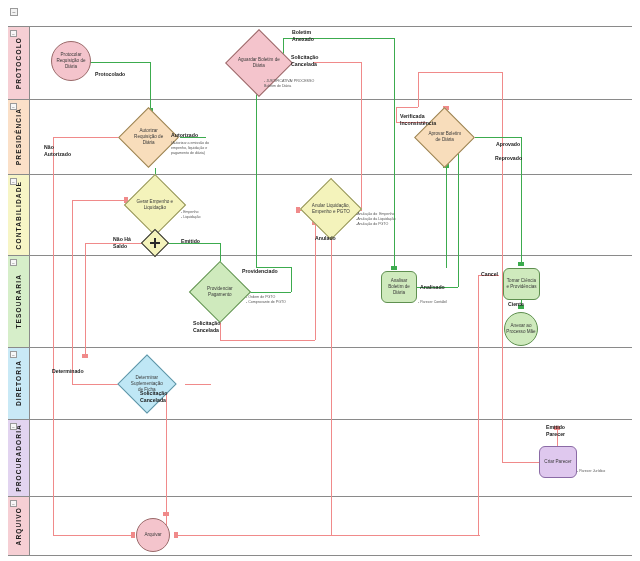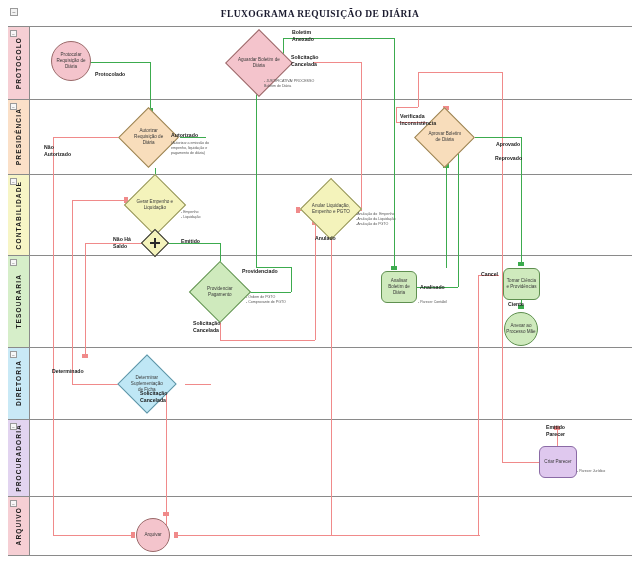--- a/index.html
+++ b/index.html
@@ -59,21 +59,20 @@
 </style>
 </head>
 <body>
 
 <div id="page">
 
   <div class="frame"></div>
 
   <div class="title-band">
     <div class="pool-handle">−</div>
-    <div class="title-text">FLUXOGRAMA REQUISIÇÃO DE DIÁRIA</div>
   </div>
 
   <div class="lane" style="top:27px;height:73px;width:624px;">
     <div class="lane-head" style="background:#f6cfd4;">
       <div class="lane-label">
           <span>PROTOCOLO</span>
         </div>
     </div>
     <div class="lane-handle">−</div>
     <div class="lane-body"></div>

